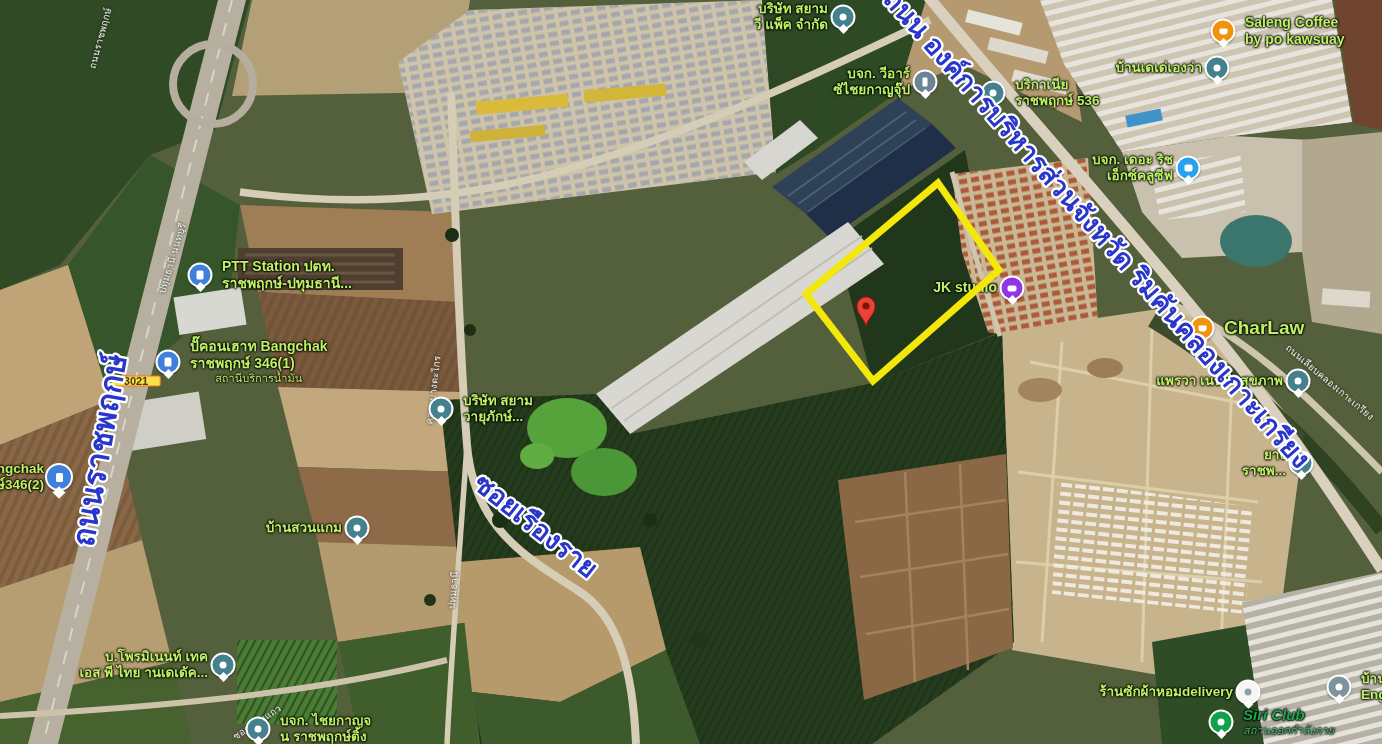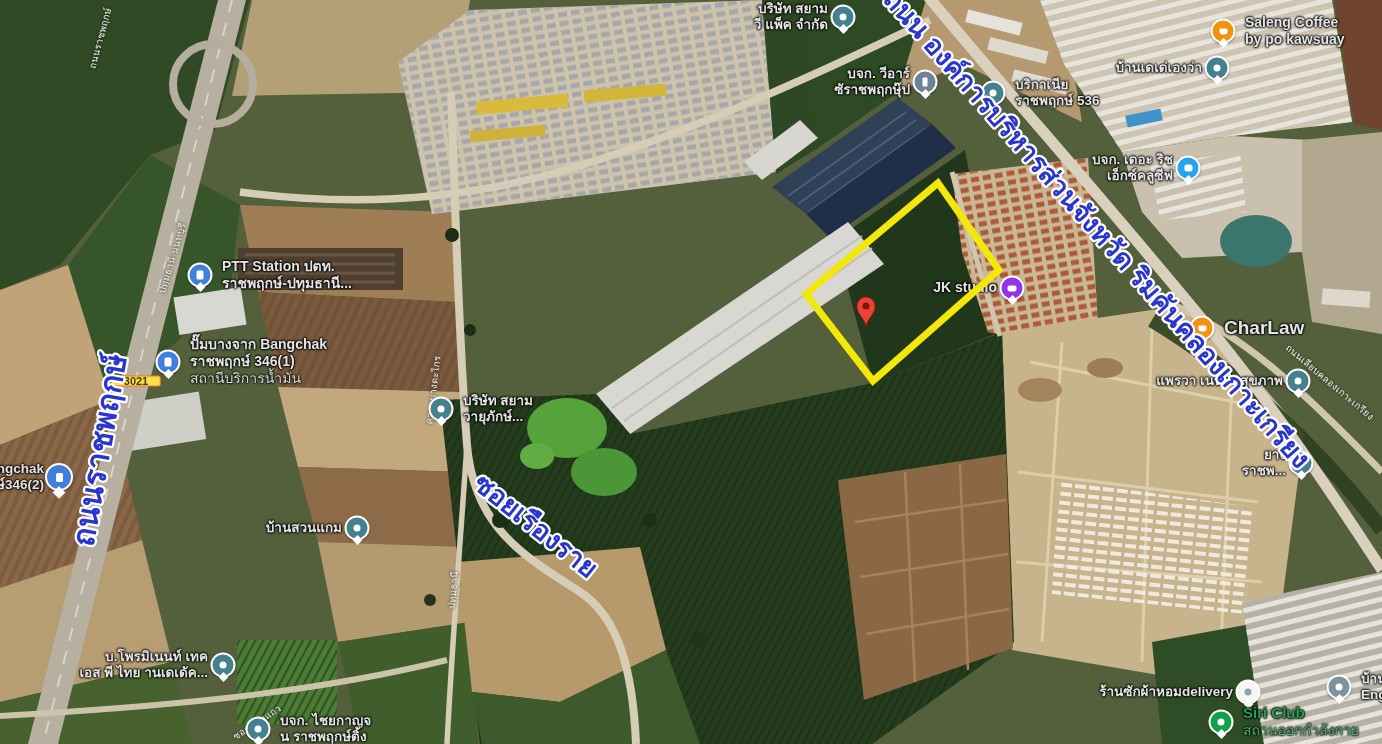--- a/index.html
+++ b/index.html
@@ -50,27 +50,27 @@
   .ic-lodging-blue::after{width:8px;height:7px;border-radius:2px;}
   .ic-studio-purple{background:#9334e6;}
   .ic-studio-purple::after{width:9px;height:6px;border-radius:2px;}
   .ic-fuel-blue,.ic-fuel-pin-blue{background:#3f80dd;}
   .ic-fuel-blue::after,.ic-fuel-pin-blue::after{width:7px;height:9px;border-radius:1.5px;}
   .ic-fuel-pin-blue{width:24px;height:24px;}
   .ic-fuel-pin-blue::before{bottom:-8px;width:9px;height:9px;}
 
   .poi-label{
     position:absolute;top:0;transform:translateY(-50%);white-space:nowrap;
-    font-size:13.5px;font-weight:bold;color:#e5e5e5;line-height:1.22;
+    font-size:13.5px;font-weight:bold;color:#bef264;line-height:1.22;
     text-shadow:0 1px 2px rgba(0,0,0,.85),0 -1px 2px rgba(0,0,0,.7),
                 1px 0 2px rgba(0,0,0,.7),-1px 0 2px rgba(0,0,0,.7),0 0 1px rgba(0,0,0,.9);
   }
   .side-right{left:22px;text-align:left;}
   .side-left{right:15px;text-align:right;}
-  .poi-sub{font-size:14px;font-weight:normal;opacity:.92;}
+  .poi-sub{font-size:11px;font-weight:normal;opacity:.92;text-align:center;}
 
   #route-shield{
     position:absolute;transform:translate(-50%,-50%);
     background:#f7df4e;border:1px solid #f97316;border-radius:2px;
     font-size:11px;line-height:9px;padding:0 12px;color:#4a3b05;font-weight:bold;
     z-index:3;
   }
 </style>
 </head>
 <body>
@@ -225,21 +225,21 @@
         <span class="poi-icon ic-place-teal"></span>
         <div class="poi-label side-left">
           <div>บริษัท สยาม</div>
           <div>วี แพ็ค จำกัด</div>
         </div>
       </div>
       <div class="poi" style="left: 925px; top: 82px;">
         <span class="poi-icon ic-company-slate"></span>
         <div class="poi-label side-left">
           <div>บจก. วีอาร์</div>
-          <div>ซัราชพฤกษุ๊ป</div>
+          <div>ซัไชยกาญจุ๊ป</div>
         </div>
       </div>
       <div class="poi" style="left: 993px; top: 93px;">
         <span class="poi-icon ic-place-teal"></span>
         <div class="poi-label side-right">
           <div>บริกาเนีย</div>
           <div>ราชพฤกษ์ 536</div>
         </div>
       </div>
       <div class="poi" style="left: 1188px; top: 168px;">
@@ -270,21 +270,21 @@
       <div class="poi" style="left: 200px; top: 275px;">
         <span class="poi-icon ic-fuel-blue"></span>
         <div class="poi-label side-right" style="font-size: 14px;">
           <div>PTT Station ปตท.</div>
           <div>ราชพฤกษ์-ปทุมธานี...</div>
         </div>
       </div>
       <div class="poi" style="left: 168px; top: 362px;">
         <span class="poi-icon ic-fuel-blue"></span>
         <div class="poi-label side-right" style="font-size: 14px;">
-          <div>ปั๊มบางจาก Bangchak</div>
+          <div>ปั๊คอนเฮาท Bangchak</div>
           <div>ราชพฤกษ์ 346(1)</div>
           <div class="poi-sub">สถานีบริการน้ำมัน</div>
         </div>
       </div>
       <div class="poi" style="left: 59px; top: 477px;">
         <span class="poi-icon ic-fuel-pin-blue"></span>
         <div class="poi-label side-left">
           <div>Bangchak</div>
           <div>กษ์346(2)</div>
         </div>
@@ -324,21 +324,21 @@
       </div>
       <div class="poi" style="left: 1339px; top: 687px;">
         <span class="poi-icon ic-place-gray"></span>
         <div class="poi-label side-right">
           <div>บ้านครู</div>
           <div>English</div>
         </div>
       </div>
       <div class="poi" style="left: 1221px; top: 722px;">
         <span class="poi-icon ic-park-green"></span>
-        <div class="poi-label side-right" style="font-size: 15px; color: rgb(35, 165, 80);">
+        <div class="poi-label side-right" style="font-size: 15px; color: rgb(35, 165, 80); font-style: italic;">
           <div>Siri Club</div>
           <div class="poi-sub" style="color: rgb(73, 184, 109);">สถานออกกำลังกาย</div>
         </div>
       </div>
       <div class="poi" style="left: 1301px; top: 463px;">
         <span class="poi-icon ic-place-teal"></span>
         <div class="poi-label side-left">
           <div>ยาง</div>
           <div>ราชพ...</div>
         </div>

